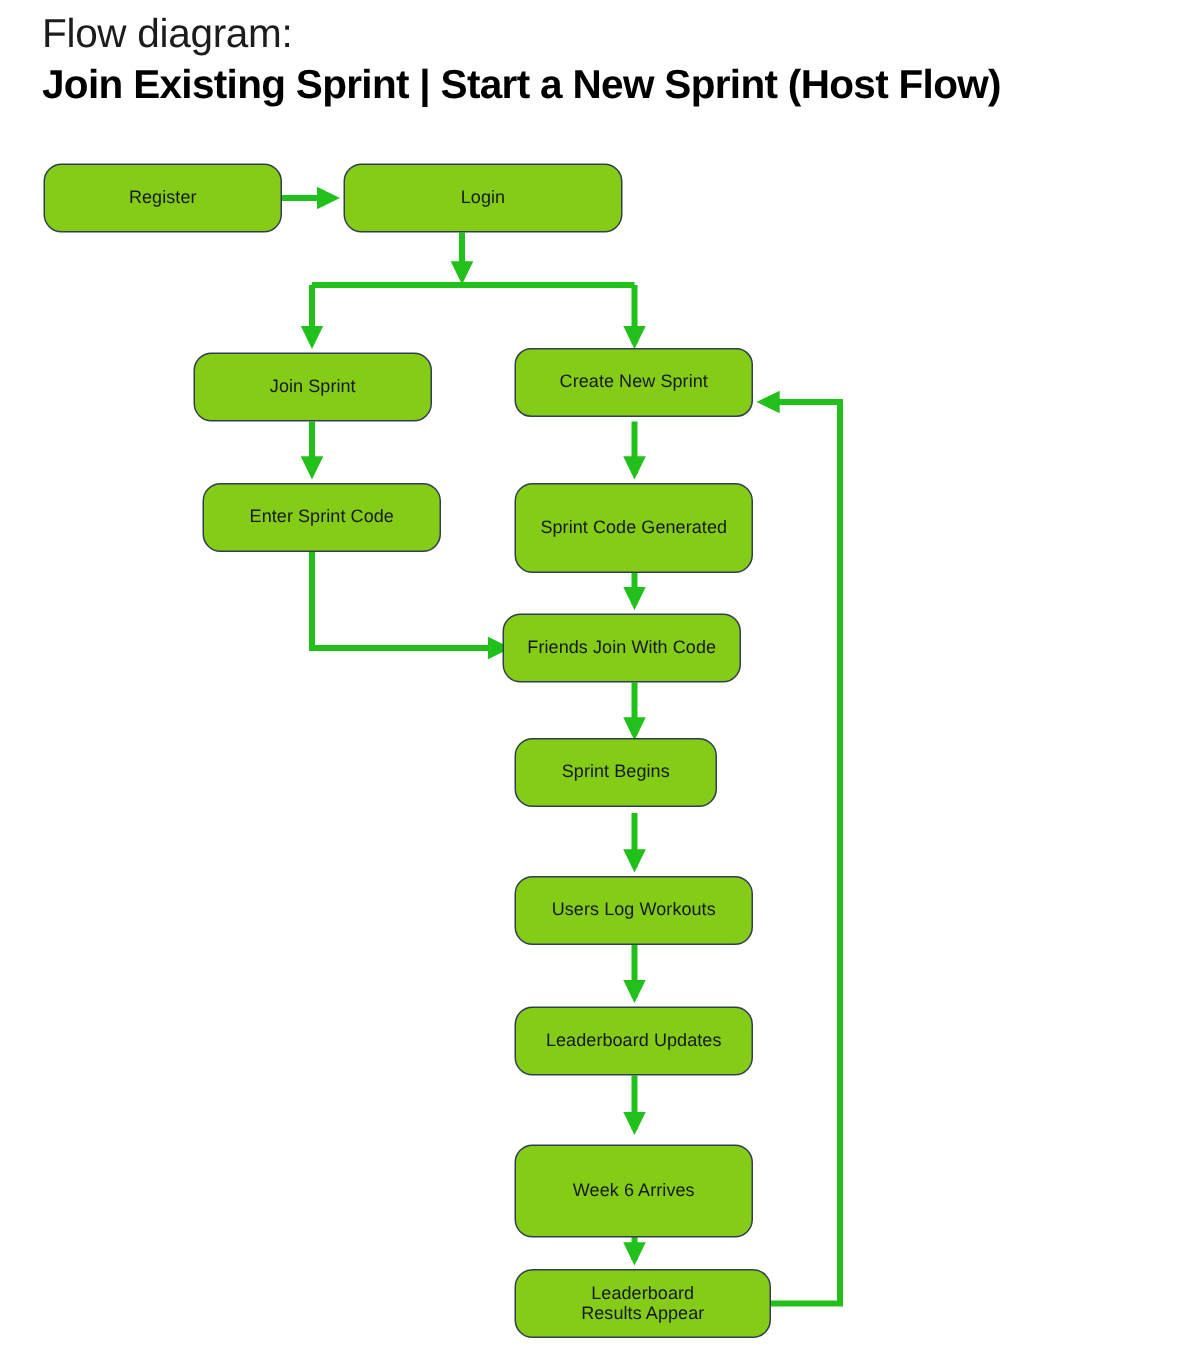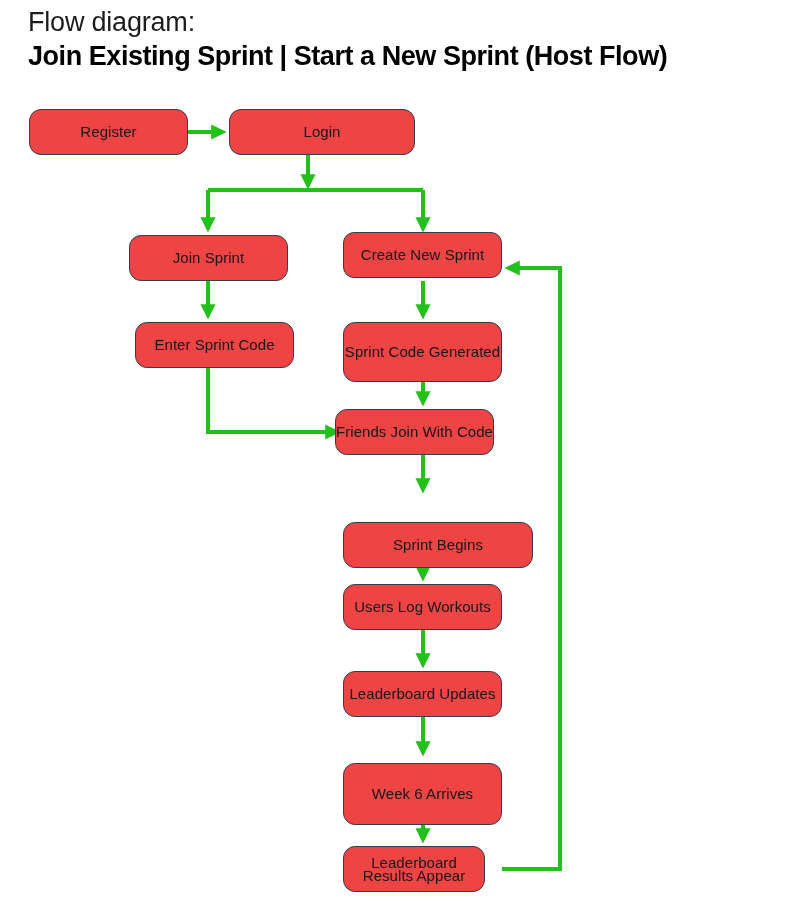--- a/index.html
+++ b/index.html
@@ -21,27 +21,27 @@
     font-size:27px;line-height:34px;font-weight:700;color:#000000;
     letter-spacing:-0.45px;white-space:nowrap;
   }
 
   
   #edges{position:absolute;left:0;top:0;width:796px;height:901px;}
 
   
   .node{
     position:absolute;box-sizing:border-box;
-    background:#ef4444;
+    background:#84cc16;
     border:1.8px solid #2f3e52;
     border-radius:12px;
     display:flex;align-items:center;justify-content:center;
     text-align:center;
     color:#16181c;
-    font-size:15px;line-height:13.5px;
+    font-size:12px;line-height:13.5px;
     letter-spacing:0.05px;
     white-space:pre-line;
     z-index:3;
   }
 </style>
 </head>
 <body>
 
 <div id="canvas">
 
@@ -97,24 +97,24 @@
   <div class="node" style="left:129px;top:235px;width:159px;height:46px;">Join Sprint</div>
 
   <div class="node" style="left:343px;top:232px;width:159px;height:46px;border-radius:11px;">Create New Sprint</div>
 
   <div class="node" style="left:135px;top:322px;width:159px;height:46px;">Enter Sprint Code</div>
 
   <div class="node" style="left:343px;top:322px;width:159px;height:60px;">Sprint Code Generated</div>
 
   <div class="node" style="left:335px;top:409px;width:159px;height:46px;">Friends Join With Code</div>
 
-  <div class="node" style="left:343px;top:522px;width:190px;height:46px;">Sprint Begins</div>
+  <div class="node" style="left:343px;top:492px;width:135px;height:46px;">Sprint Begins</div>
 
   <div class="node" style="left:343px;top:584px;width:159px;height:46px;">Users Log Workouts</div>
 
   <div class="node" style="left:343px;top:671px;width:159px;height:46px;">Leaderboard Updates</div>
 
   <div class="node" style="left:343px;top:763px;width:159px;height:62px;">Week 6 Arrives</div>
 
-  <div class="node" style="left:343px;top:846px;width:142px;height:46px;">Leaderboard
+  <div class="node" style="left:343px;top:846px;width:171px;height:46px;">Leaderboard
 Results Appear</div>
 
 </div>
 
 </body></html>

